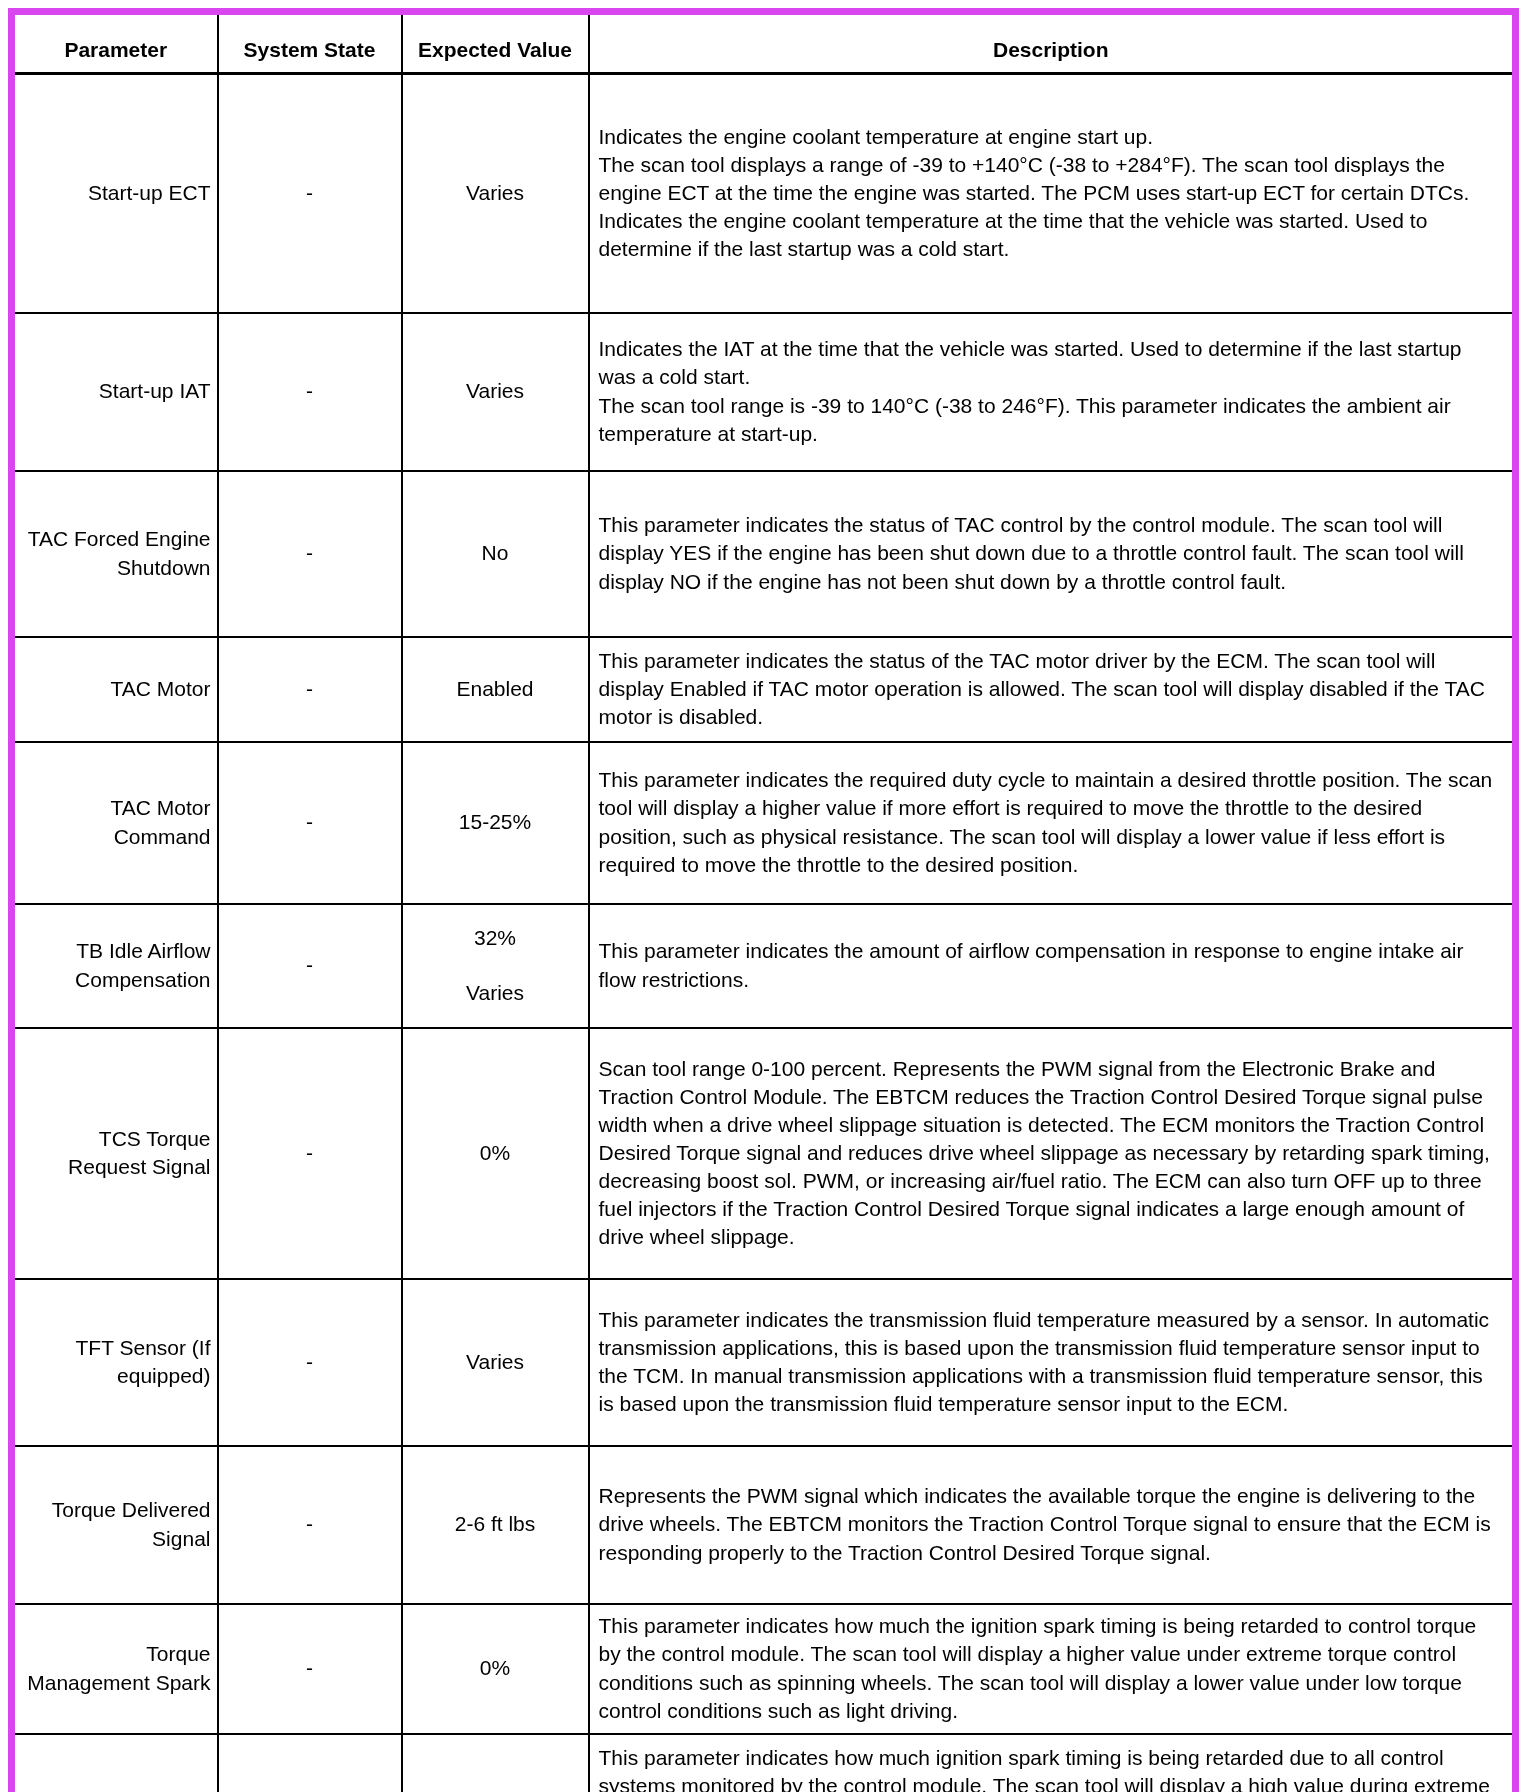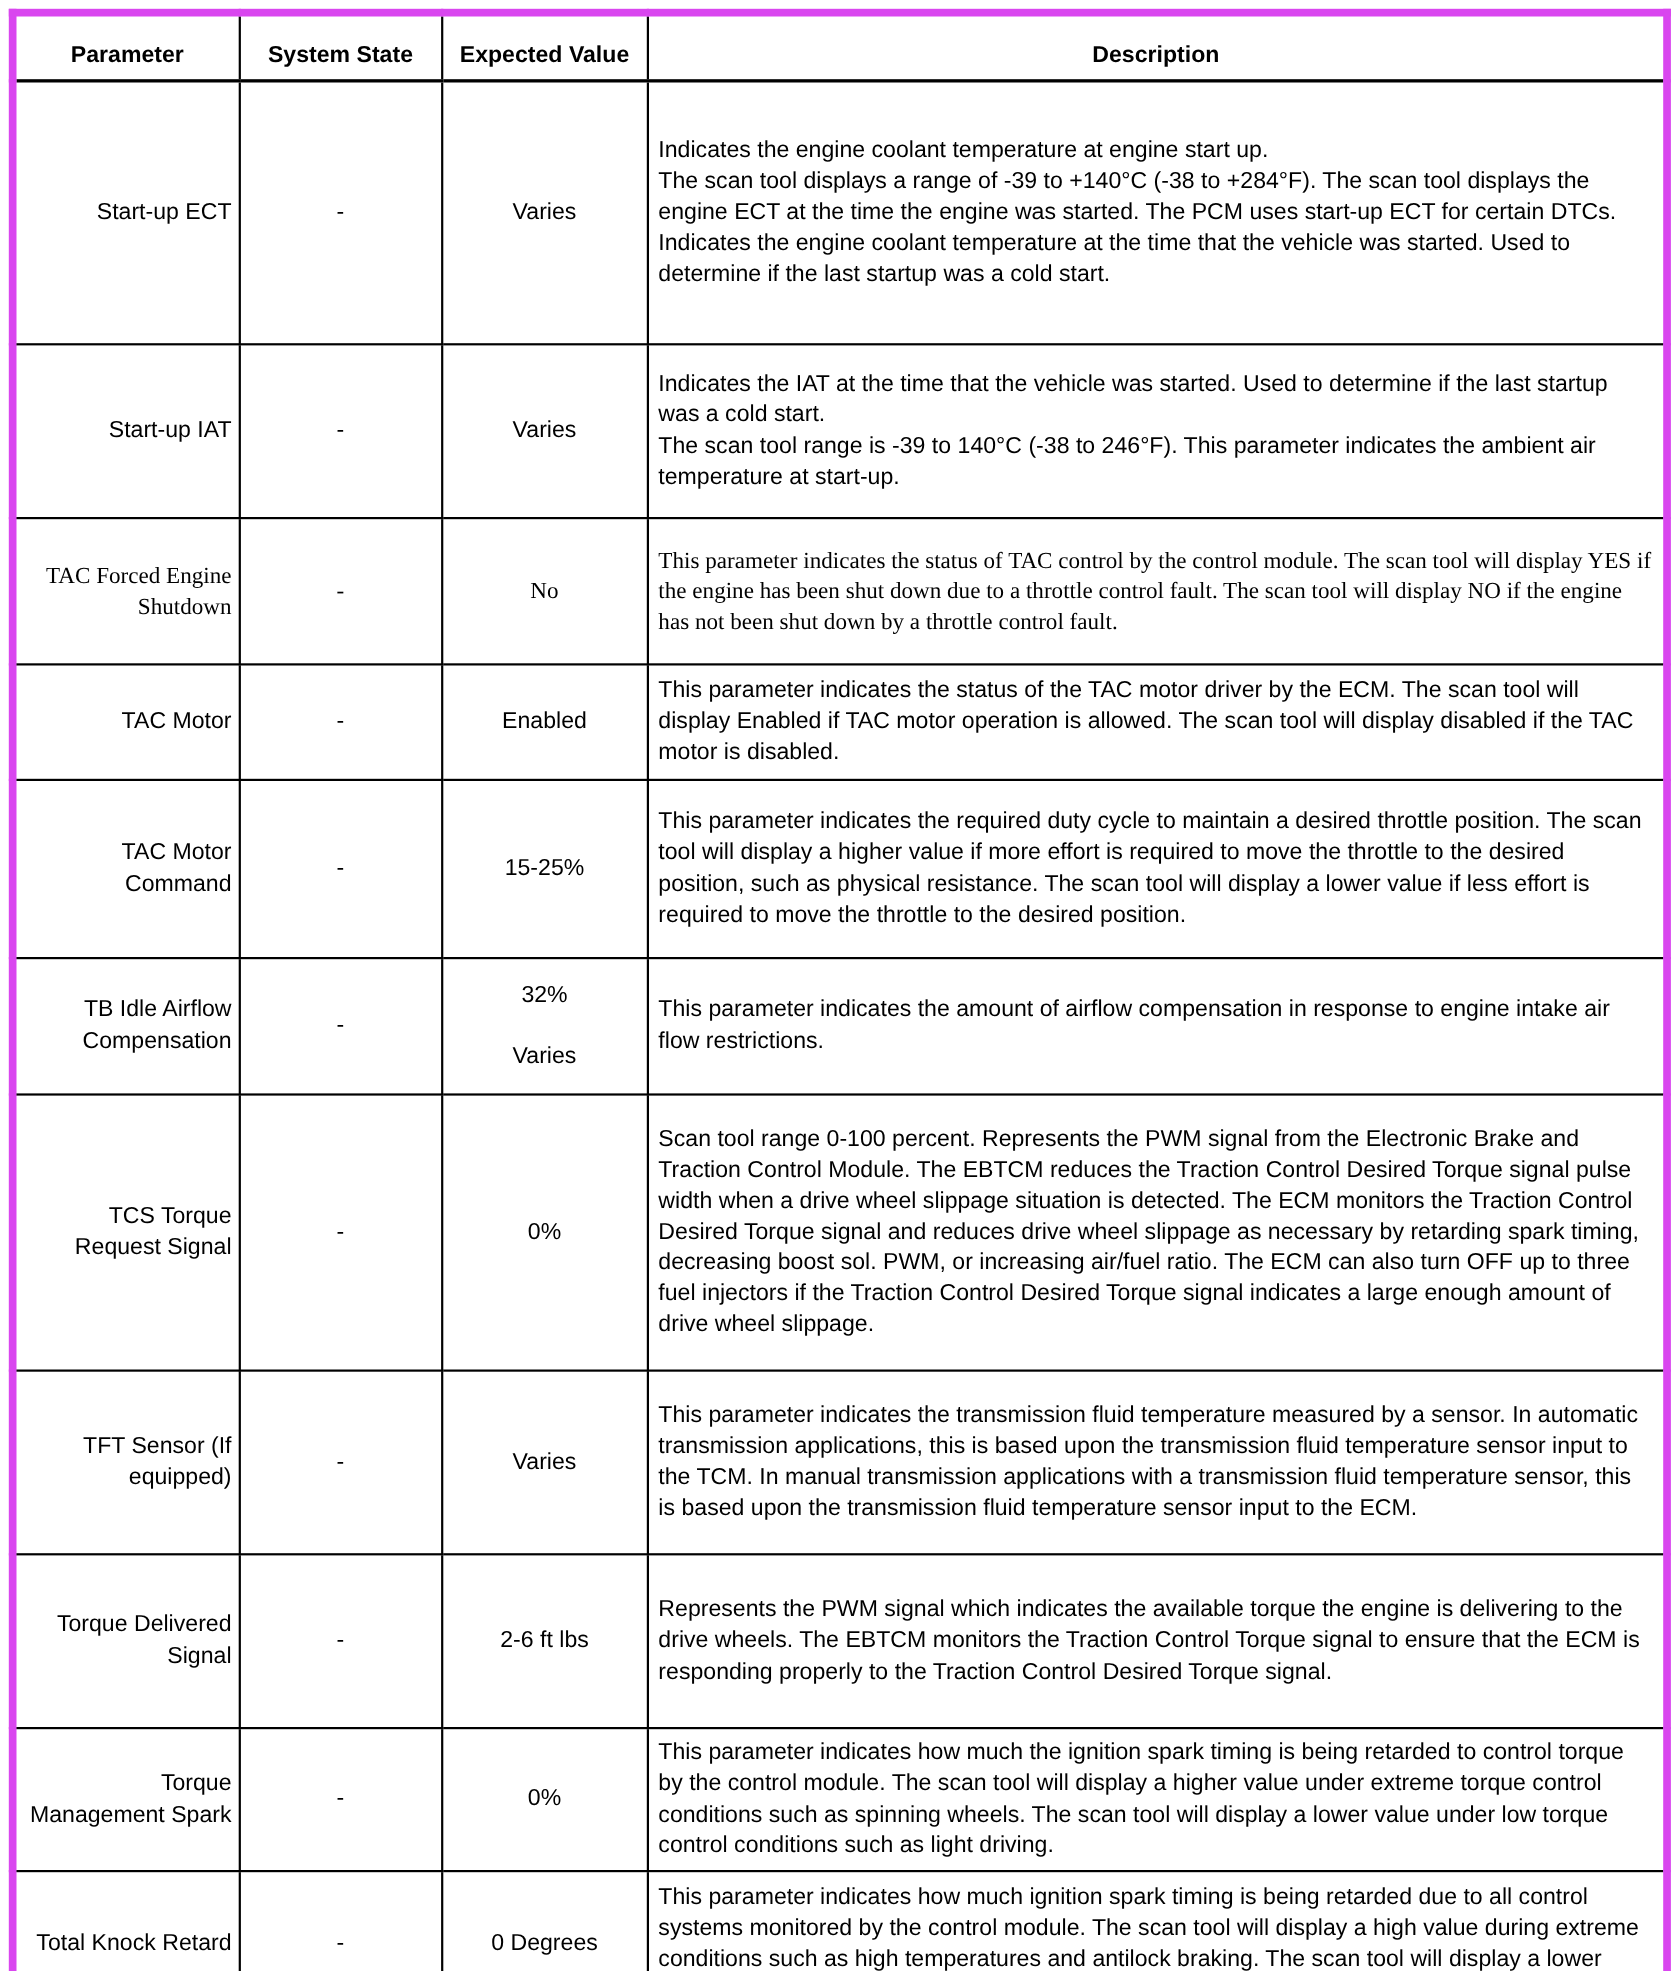--- a/index.html
+++ b/index.html
@@ -71,21 +71,21 @@
   }
   td.cell-desc p {
     margin: 0;
   }
   td.cell-desc p + p {
   }
 
   
   tbody tr:nth-child(1)  { height: 239px; }
   tbody tr:nth-child(2)  { height: 158px; }
-  tbody tr:nth-child(3)  { height: 133px; font-family: Liberation Serif, serif; }
+  tbody tr:nth-child(3)  { height: 166px; }
   tbody tr:nth-child(4)  { height: 105px; }
   tbody tr:nth-child(5)  { height: 162px; }
   tbody tr:nth-child(6)  { height: 124px;  }
   tbody tr:nth-child(7)  { height: 251px; }
   tbody tr:nth-child(8)  { height: 167px; }
   tbody tr:nth-child(9)  { height: 158px; }
   tbody tr:nth-child(10) { height: 130px; }
   tbody tr:nth-child(11) { height: 135px; }
 </style>
 </head>

